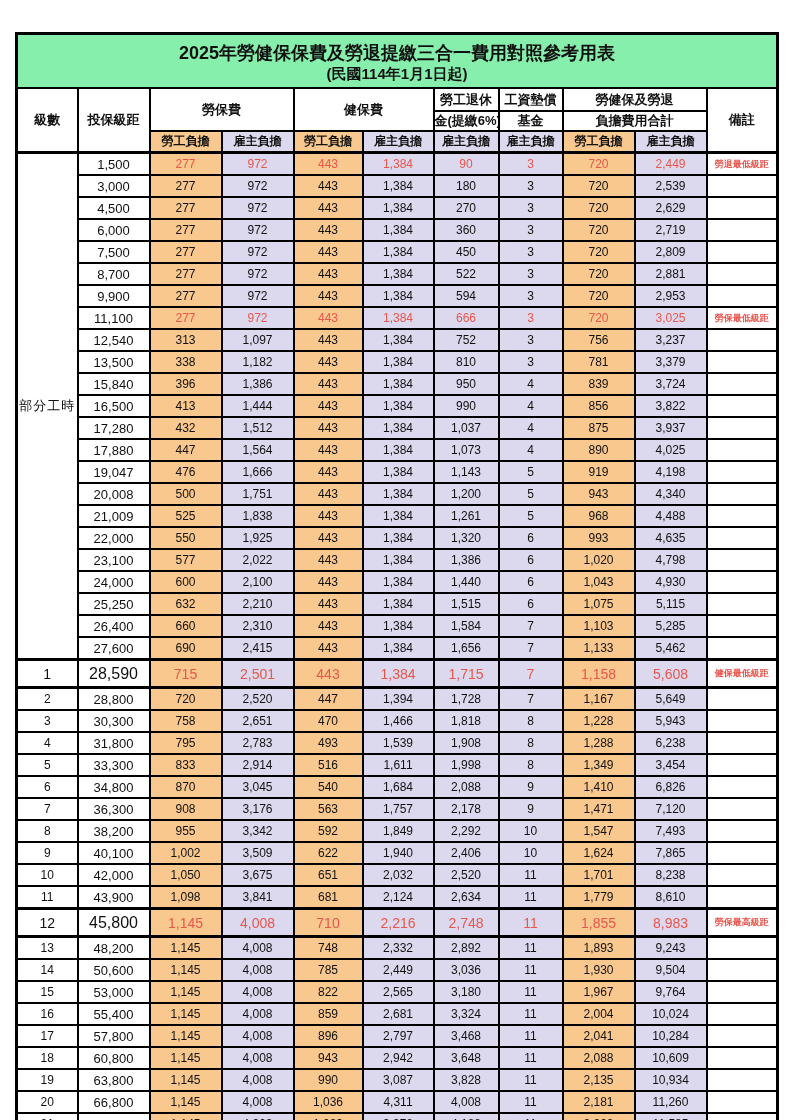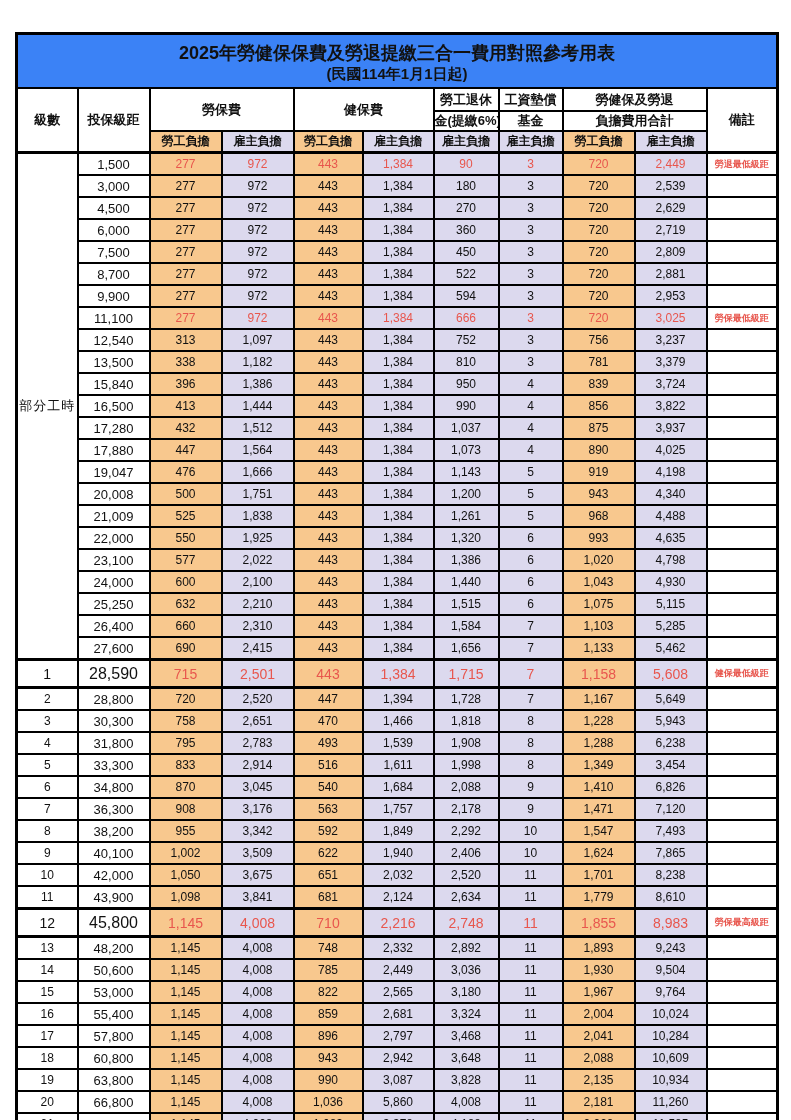--- a/index.html
+++ b/index.html
@@ -2,21 +2,21 @@
 <html style="--emp: #F8C88E; --er: #DCD9EE; --red: #E8564D;"><head>
 <meta charset="utf-8">
 <style>
   html,body{margin:0;padding:0;background:#ffffff;width:791px;height:1120px;
     font-family:"Liberation Sans","DejaVu Sans",sans-serif;color:#111;}
   .wrap{position:absolute;left:15px;top:32px;width:761px;}
   table{border-collapse:collapse;width:761px;table-layout:fixed;border:3px solid #000;}
   th,td{border:2px solid #000;text-align:center;vertical-align:middle;
     padding:0;overflow:hidden;white-space:nowrap;font-weight:normal;}
   
-  .title-cell{height:52px;background:#3b82f6;}
+  .title-cell{height:52px;background:#86efac;}
   .title-line1{font-size:18px;font-weight:bold;line-height:1.45;}
   .title-line2{font-size:15px;font-weight:bold;line-height:1.1;}
   
   thead th{font-size:13px;font-weight:bold;background:#fff;}
   tr.h1 th{height:21px;}
   tr.h2 th{height:17px;}
   tr.h3 th{height:19px;font-size:12px;margin-left:20px;}
   
   tbody td{height:20px;font-size:12px;}
   td.lvl{font-size:12px;background:#fff;}
@@ -608,21 +608,21 @@
           <td class="val emp">2,135</td>
           <td class="val er">10,934</td>
           <td class="remark"></td>
         </tr>
         <tr>
           <td class="lvl">20</td>
           <td class="bracket">66,800</td>
           <td class="val emp">1,145</td>
           <td class="val er">4,008</td>
           <td class="val emp">1,036</td>
-          <td class="val er">5,860</td>
+          <td class="val er">4,311</td>
           <td class="val er">4,008</td>
           <td class="val er">11</td>
           <td class="val emp">2,181</td>
           <td class="val er">11,260</td>
           <td class="remark"></td>
         </tr>
         <tr>
           <td class="lvl">21</td>
           <td class="bracket">69,800</td>
           <td class="val emp">1,145</td>

